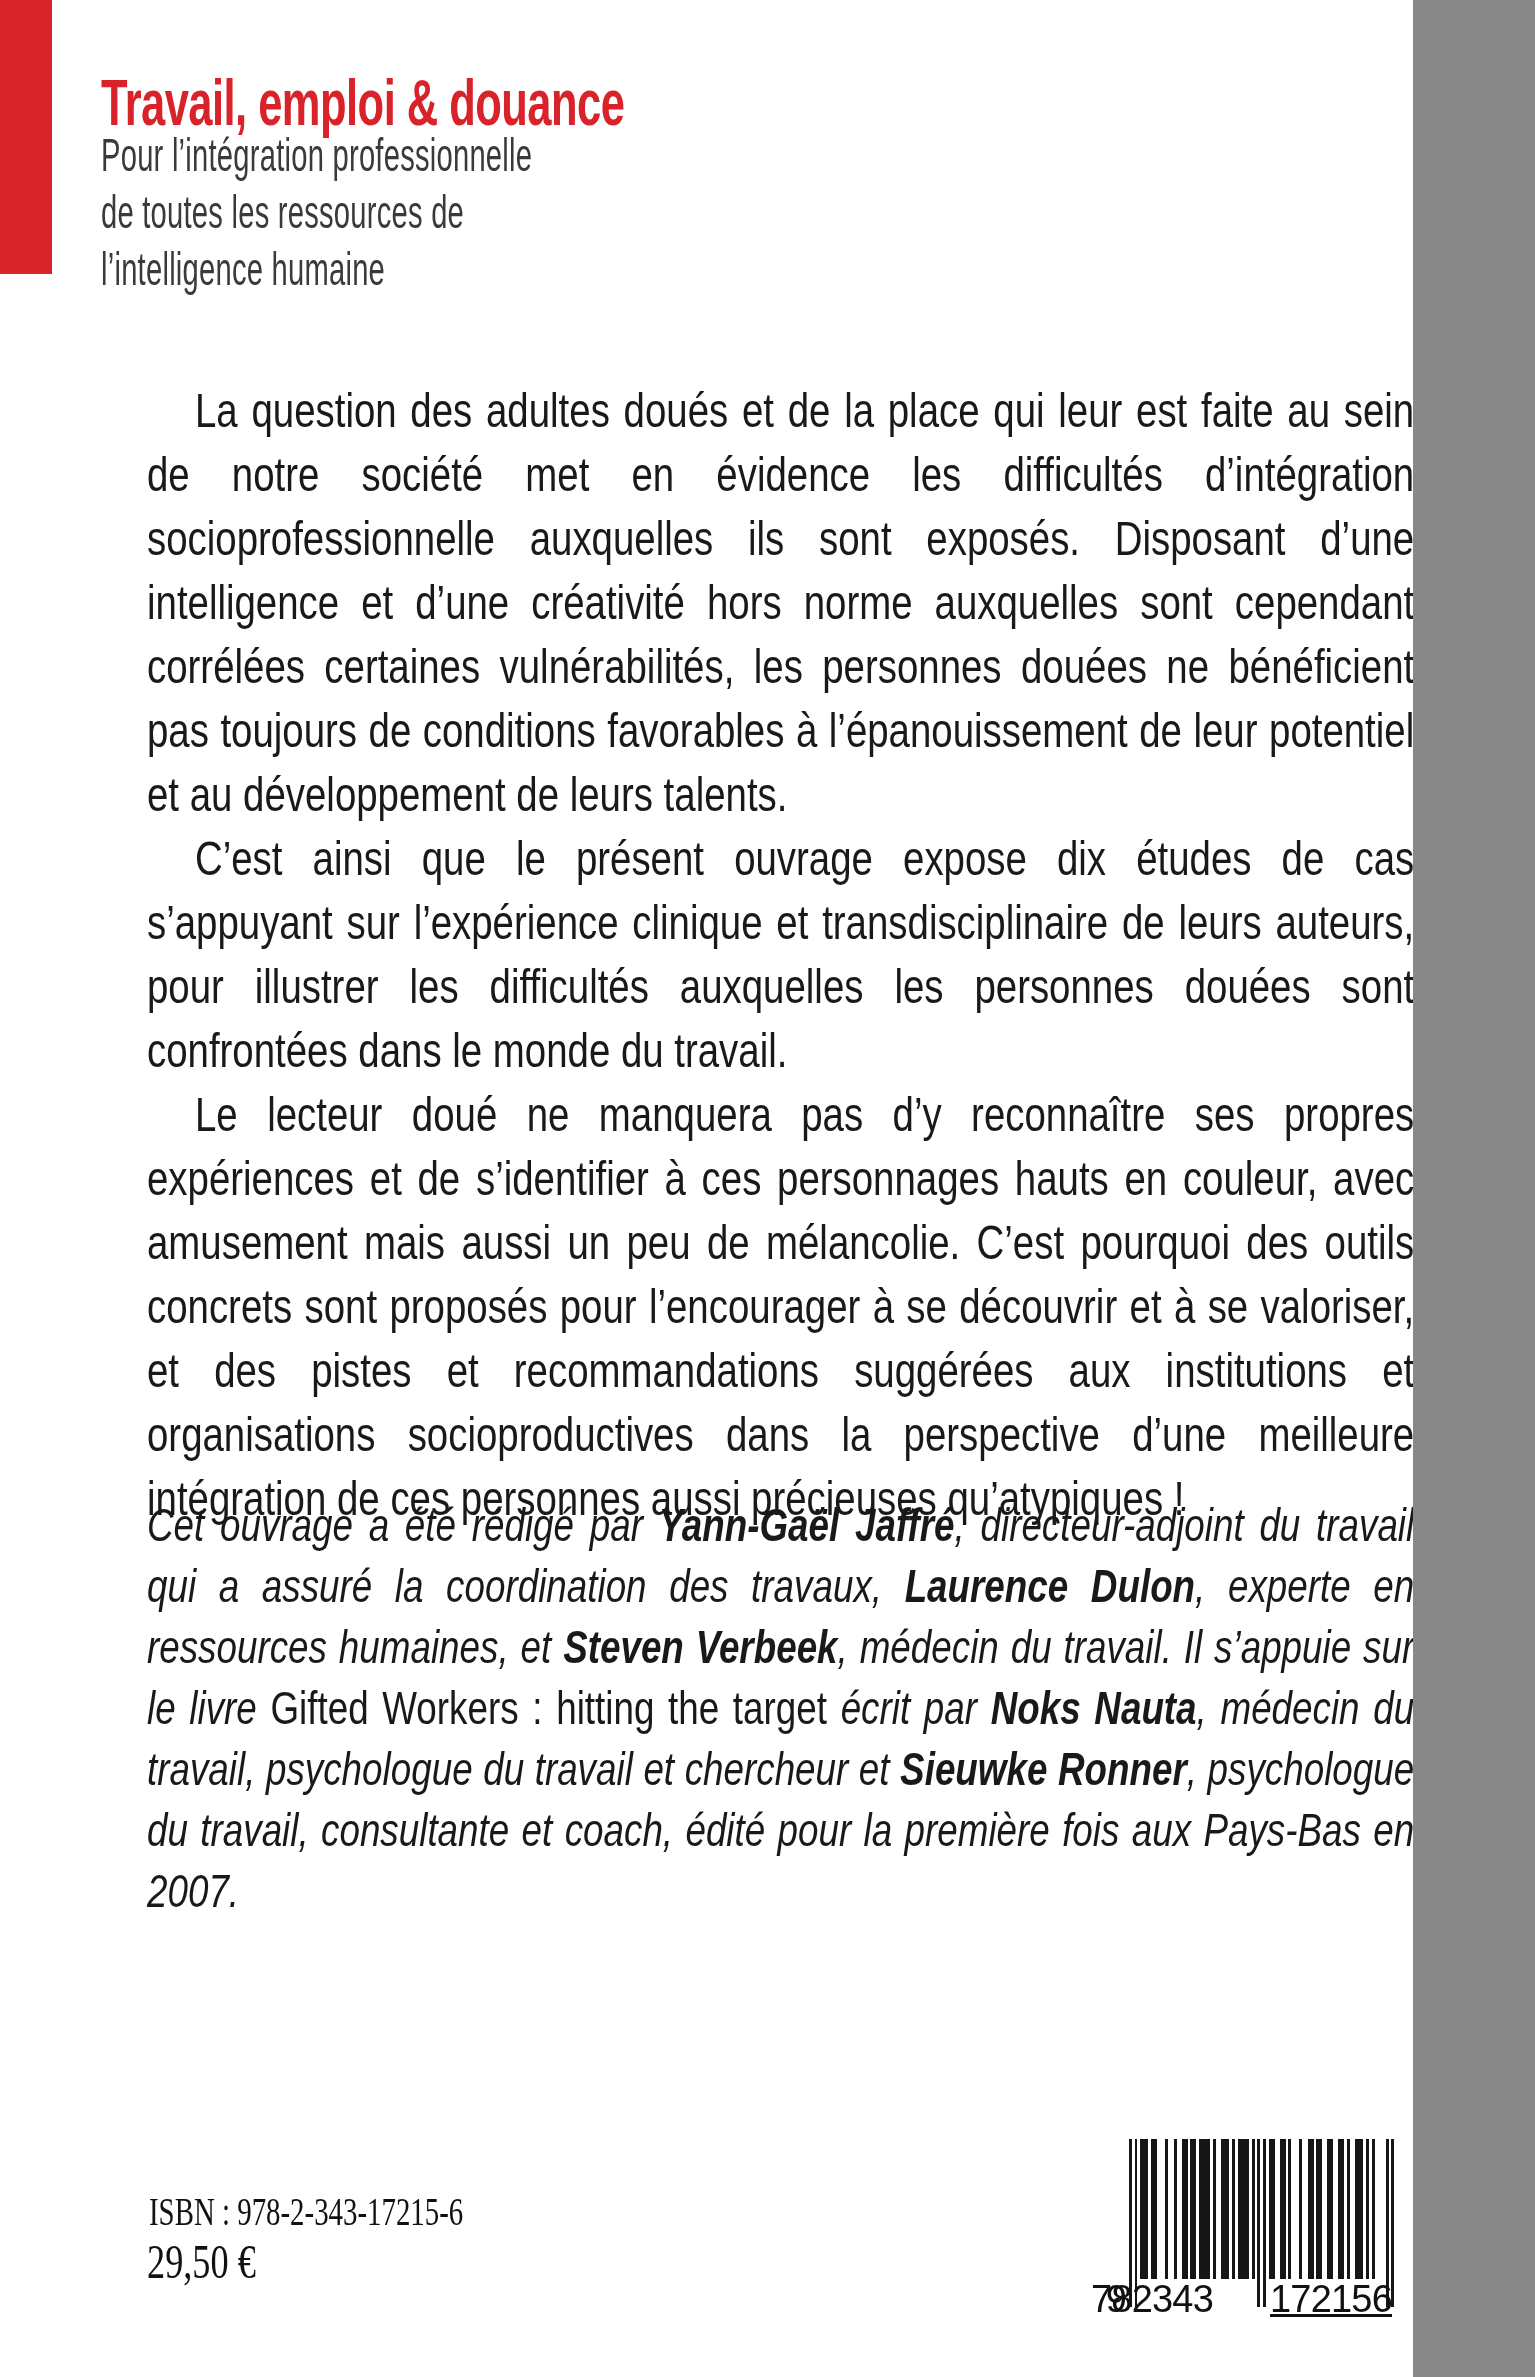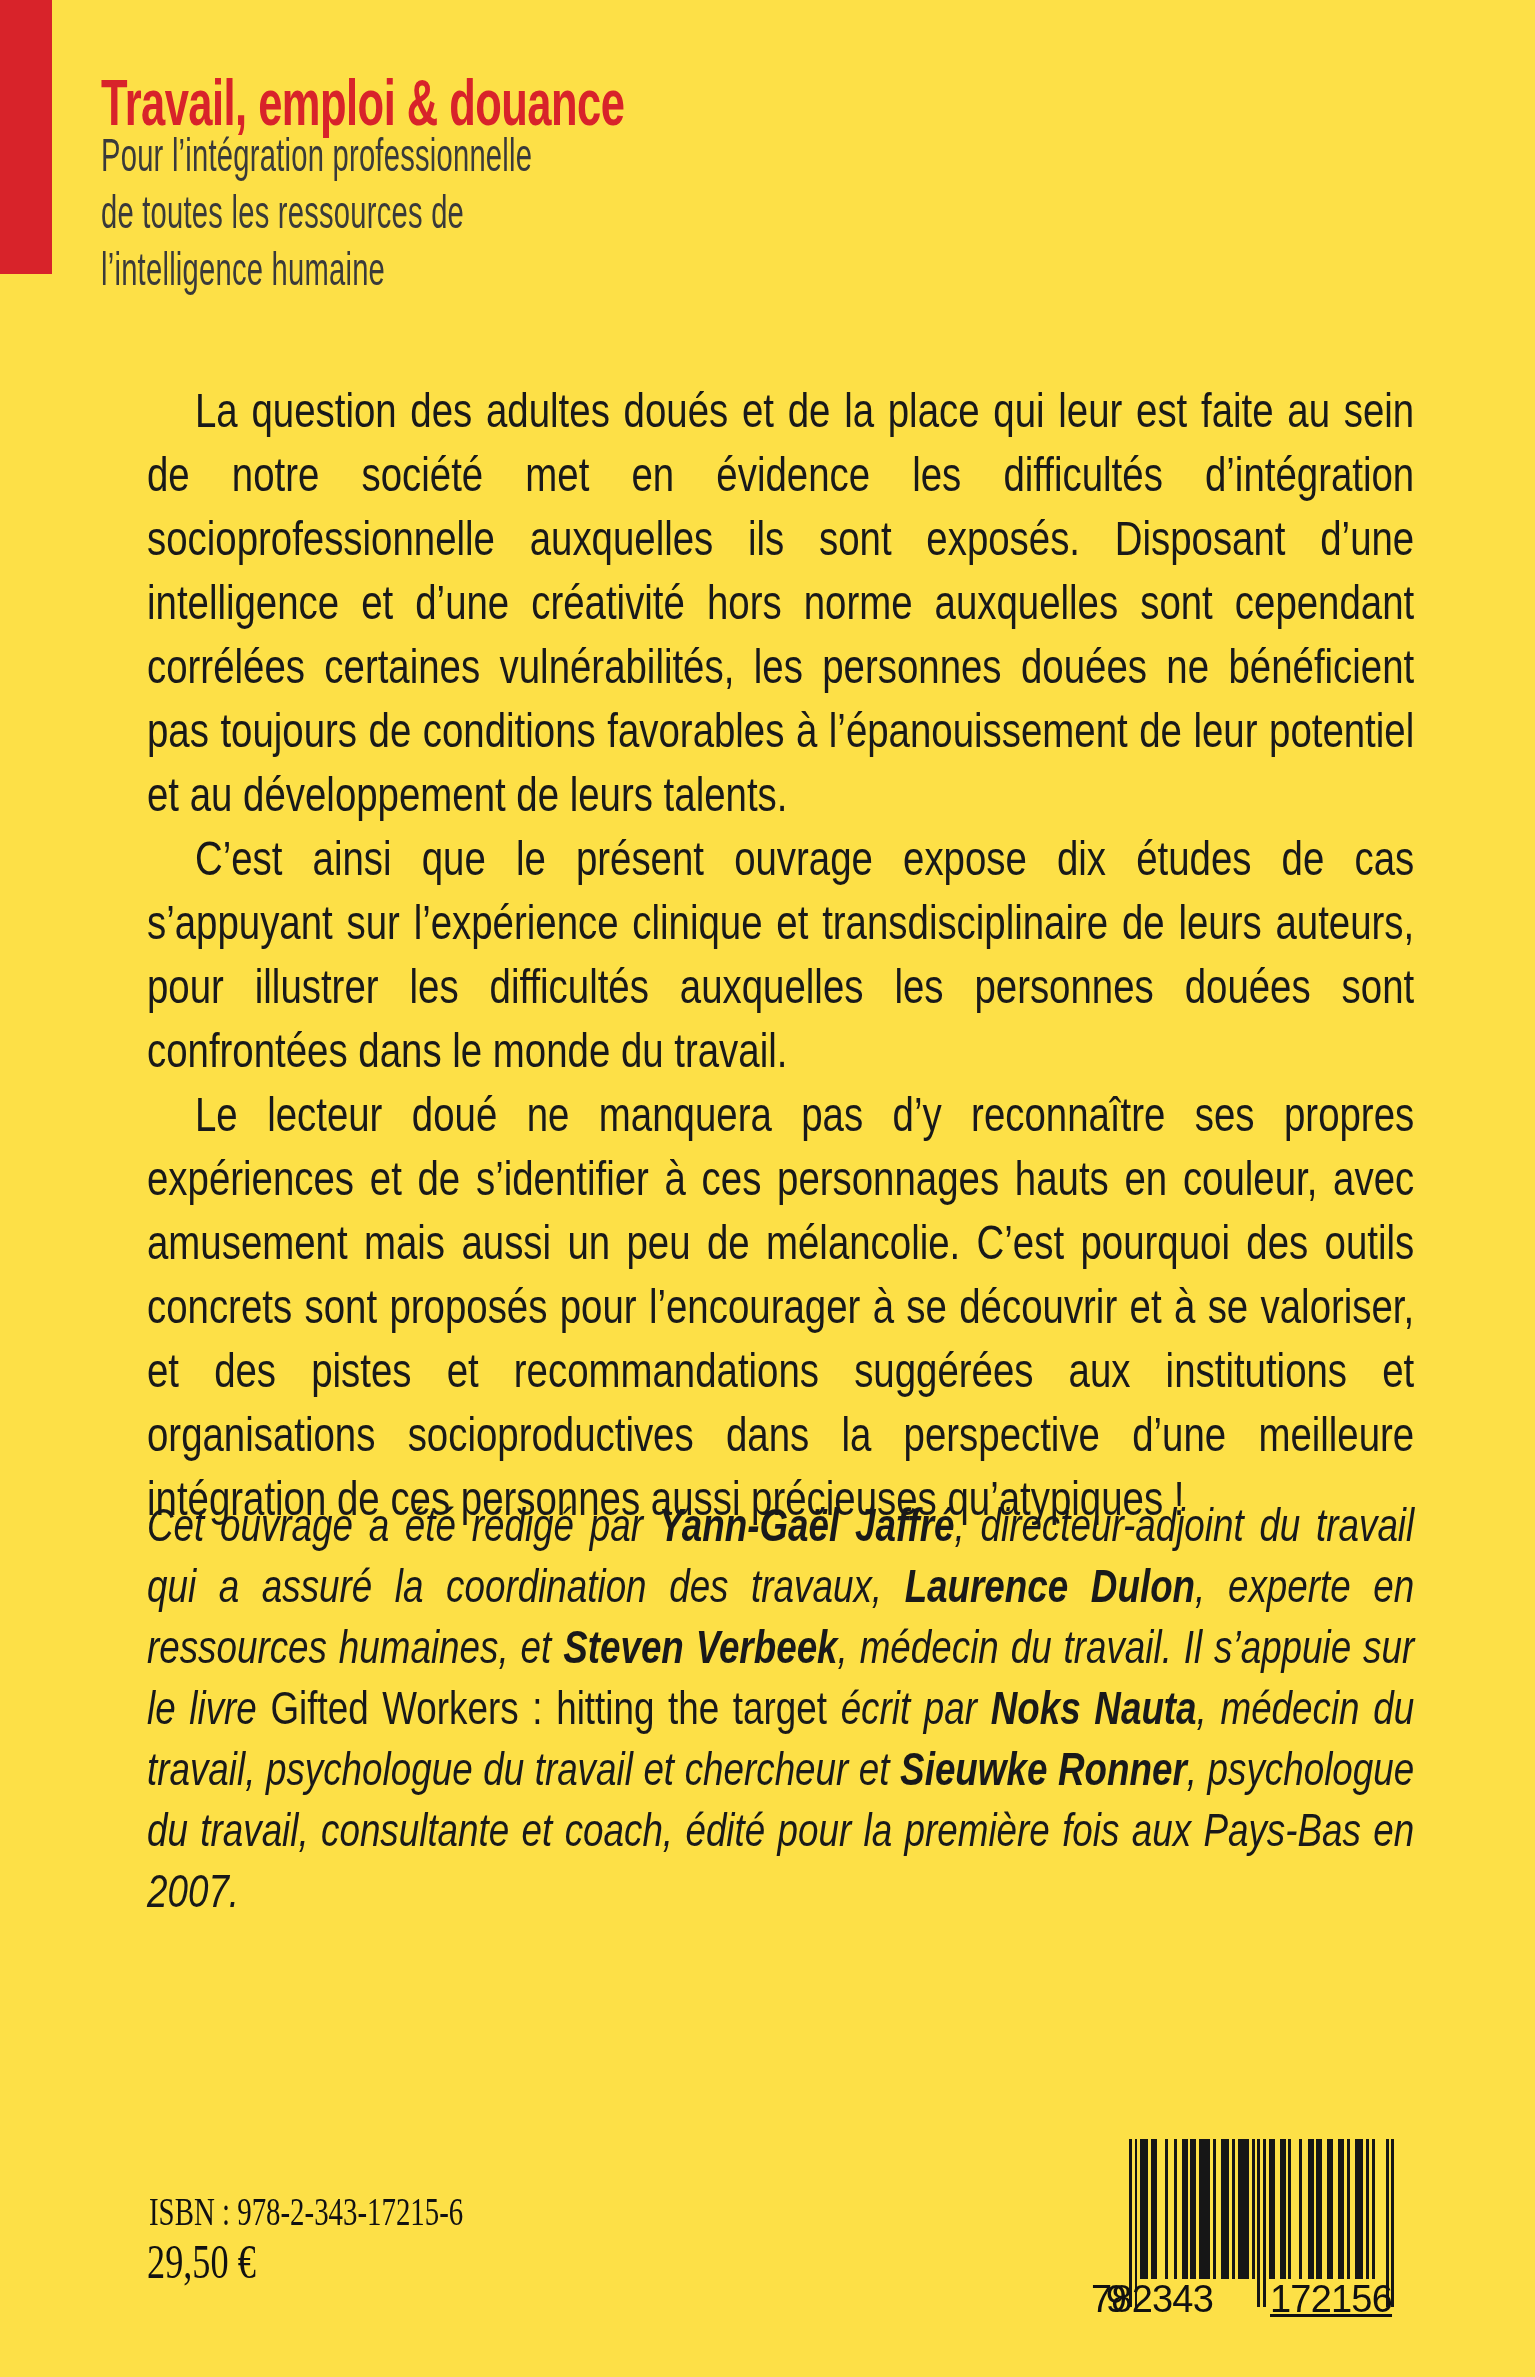--- a/index.html
+++ b/index.html
@@ -3,22 +3,22 @@
 <meta charset="utf-8">
 <style>
   :root{
     --red:#d8232a;
     --ink:#191919;
     --subtle:#3a3a3a;
   }
   html,body{margin:0;padding:0;background:#888;}
   #page{
     position:relative;
-    width:1535px;height:2377px;
-    background:#fde047;
+    width:1413px;height:2377px;
+    background:#ffffff;
     overflow:hidden;
     font-family:"Liberation Sans",sans-serif;
   }
   .abs{position:absolute;}
   
   #red-bar{left:0;top:0;width:52px;height:274px;background:var(--red);}
   
   #title{
     left:101px;top:70px;
     width:923px;

